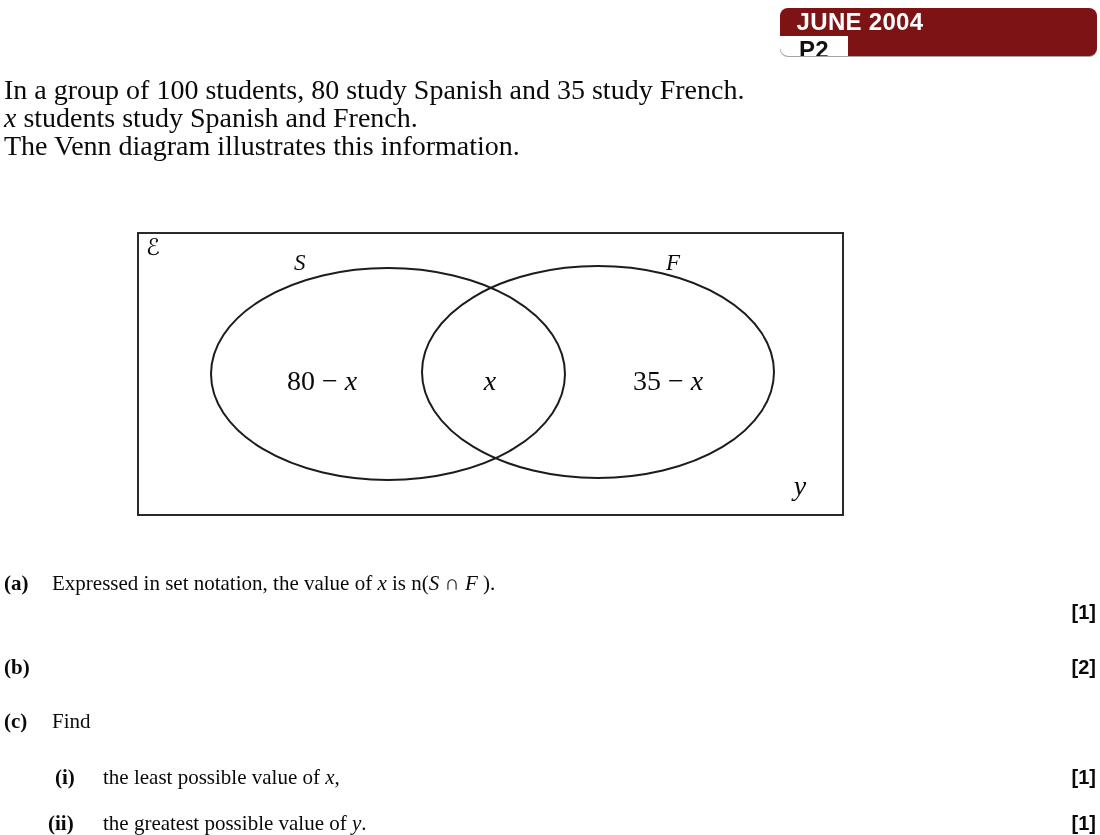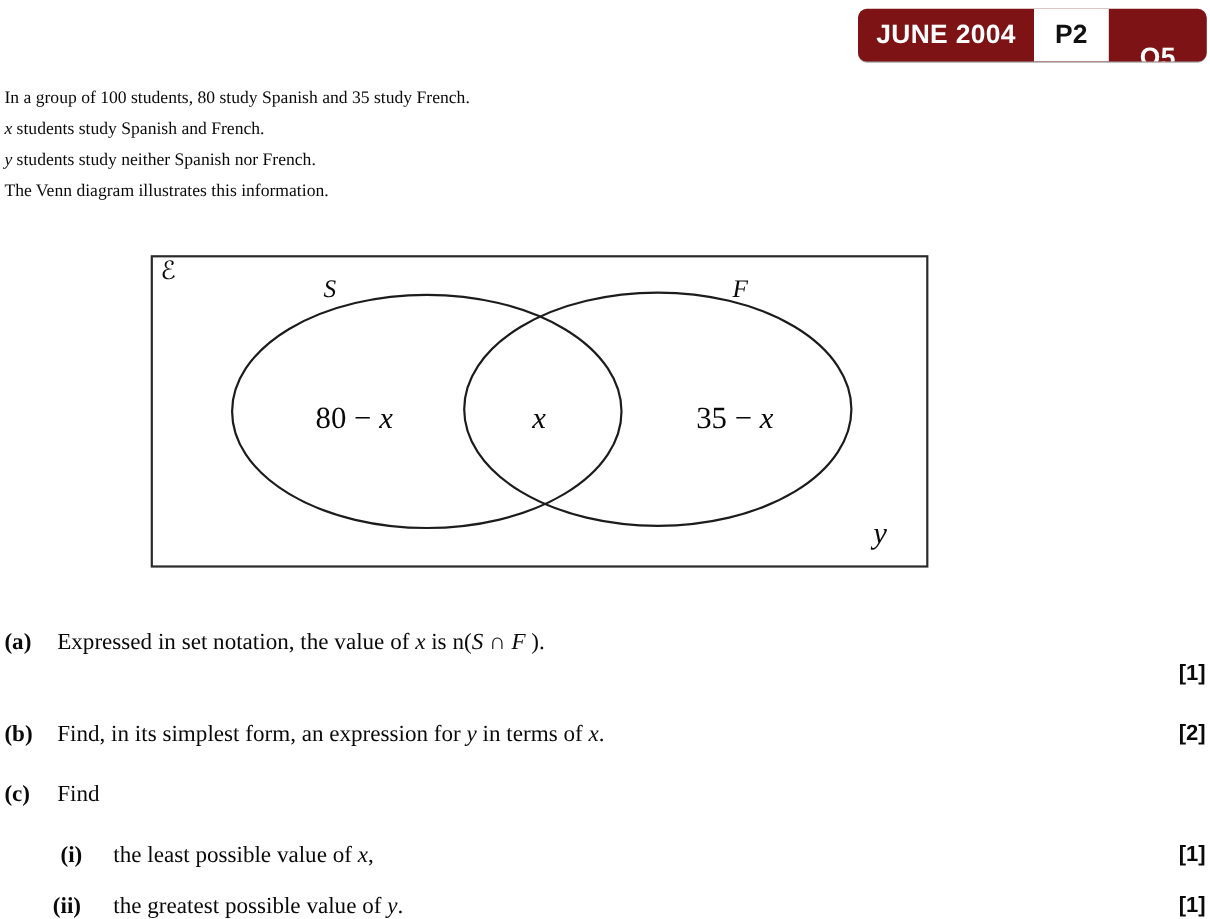--- a/index.html
+++ b/index.html
@@ -19,37 +19,38 @@
     left: 780px; top: 8px;
     width: 317px; height: 48px;
     display: flex;
     border-radius: 8px;
     overflow: hidden;
     background: var(--badge-bg, #7d1315);
     font-family: "Liberation Sans", sans-serif;
     font-weight: bold;
     font-size: 24px;
     box-shadow: 0 1px 0 rgba(0,0,0,0.35);
+    flex-direction: column;
   }
   .badge-seg {
     display: flex;
     align-items: center;
     justify-content: center;
     color: var(--badge-text, #ffffff);
     letter-spacing: 0.3px;
   }
   .badge-seg.session { width: 160px; }
   .badge-seg.paper   { width: 68px; background: var(--badge-paper-bg, #ffffff); color: var(--badge-paper-text, #111111); }
   .badge-seg.qnum    { flex: 1; margin-top: 41px; }
 
   
   .intro {
     position: absolute;
     left: 4px; top: 76px;
-    font-size: 16px;
+    font-size: 28px;
     line-height: 28px;
     white-space: nowrap;
   }
   .var { font-style: italic; }
 
   
   .venn {
     position: absolute;
     left: 137px; top: 232px;
     width: 703px; height: 280px;
@@ -100,21 +101,20 @@
 
   <div class="badge">
     <div class="badge-seg session">JUNE 2004</div>
     <div class="badge-seg paper">P2</div>
     <div class="badge-seg qnum">Q5</div>
   </div>
 
   <div class="intro">
     <div class="line"><span>In a group of 100 students, 80 study Spanish and 35 study French.</span></div>
     <div class="line"><span class="var">x</span><span> students study Spanish and French.</span></div>
-    <div class="line"><span class="var">y</span><span> students study neither Spanish nor French.</span></div>
     <div class="line"><span>The Venn diagram illustrates this information.</span></div>
   </div>
 
   <div class="venn">
     <svg width="703" height="280" viewBox="0 0 703 280">
       <ellipse cx="249" cy="140" rx="177" ry="106" fill="none" stroke="#1c1c1c" stroke-width="2"></ellipse>
       <ellipse cx="459" cy="138" rx="176" ry="106" fill="none" stroke="#1c1c1c" stroke-width="2"></ellipse>
     </svg>
     <span class="lbl escript">ℰ</span>
     <span class="lbl set-lbl set-s">S</span>
@@ -128,21 +128,20 @@
   <div class="qrow" style="top:569px">
     <span class="plabel">(a)</span>
     <span class="qtext"><span>Expressed in set notation, the value of </span><span class="var">x</span><span> is n(</span><span class="var">S</span><span> ∩ </span><span class="var">F</span><span> ).</span></span>
   </div>
   <div class="qrow" style="top:598px">
     <span class="mark">[1]</span>
   </div>
 
   <div class="qrow" style="top:653px">
     <span class="plabel">(b)</span>
-    <span class="qtext"><span>Find, in its simplest form, an expression for </span><span class="var">y</span><span> in terms of </span><span class="var">x</span><span>.</span></span>
     <span class="mark">[2]</span>
   </div>
 
   <div class="qrow" style="top:707px">
     <span class="plabel">(c)</span>
     <span class="qtext"><span>Find</span></span>
   </div>
 
   <div class="qrow" style="top:763px">
     <span class="slabel-i">(i)</span>

